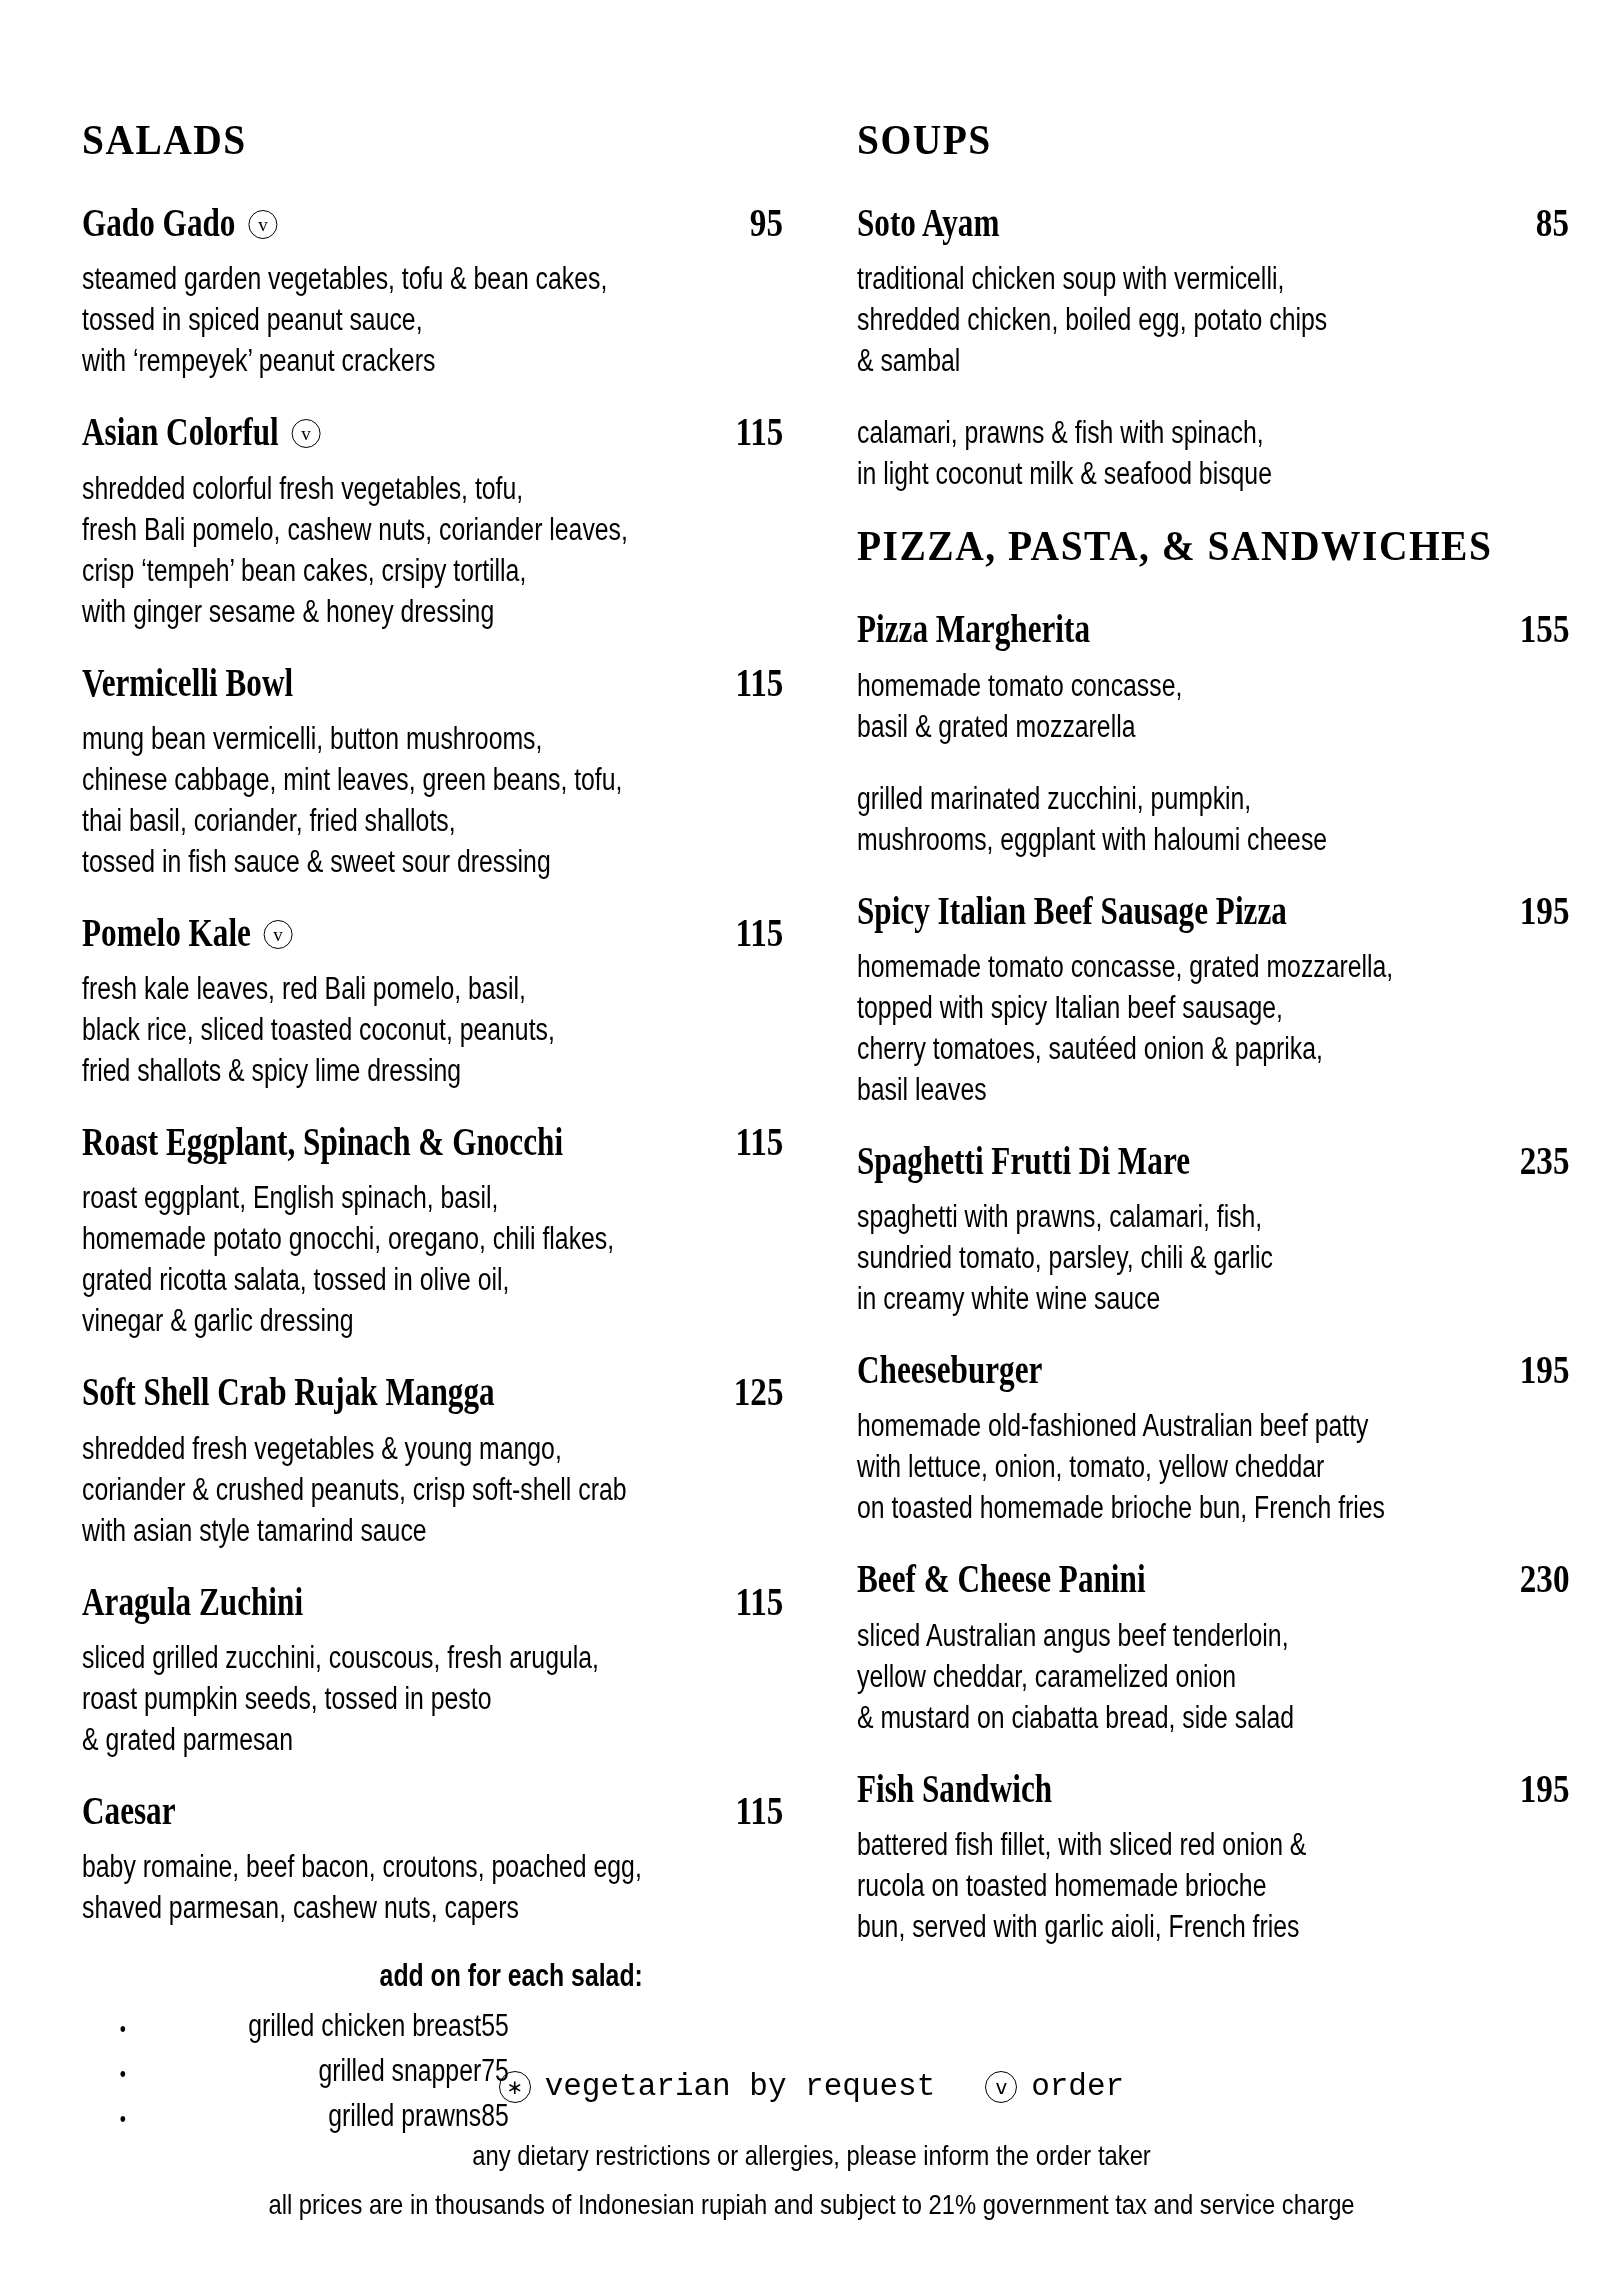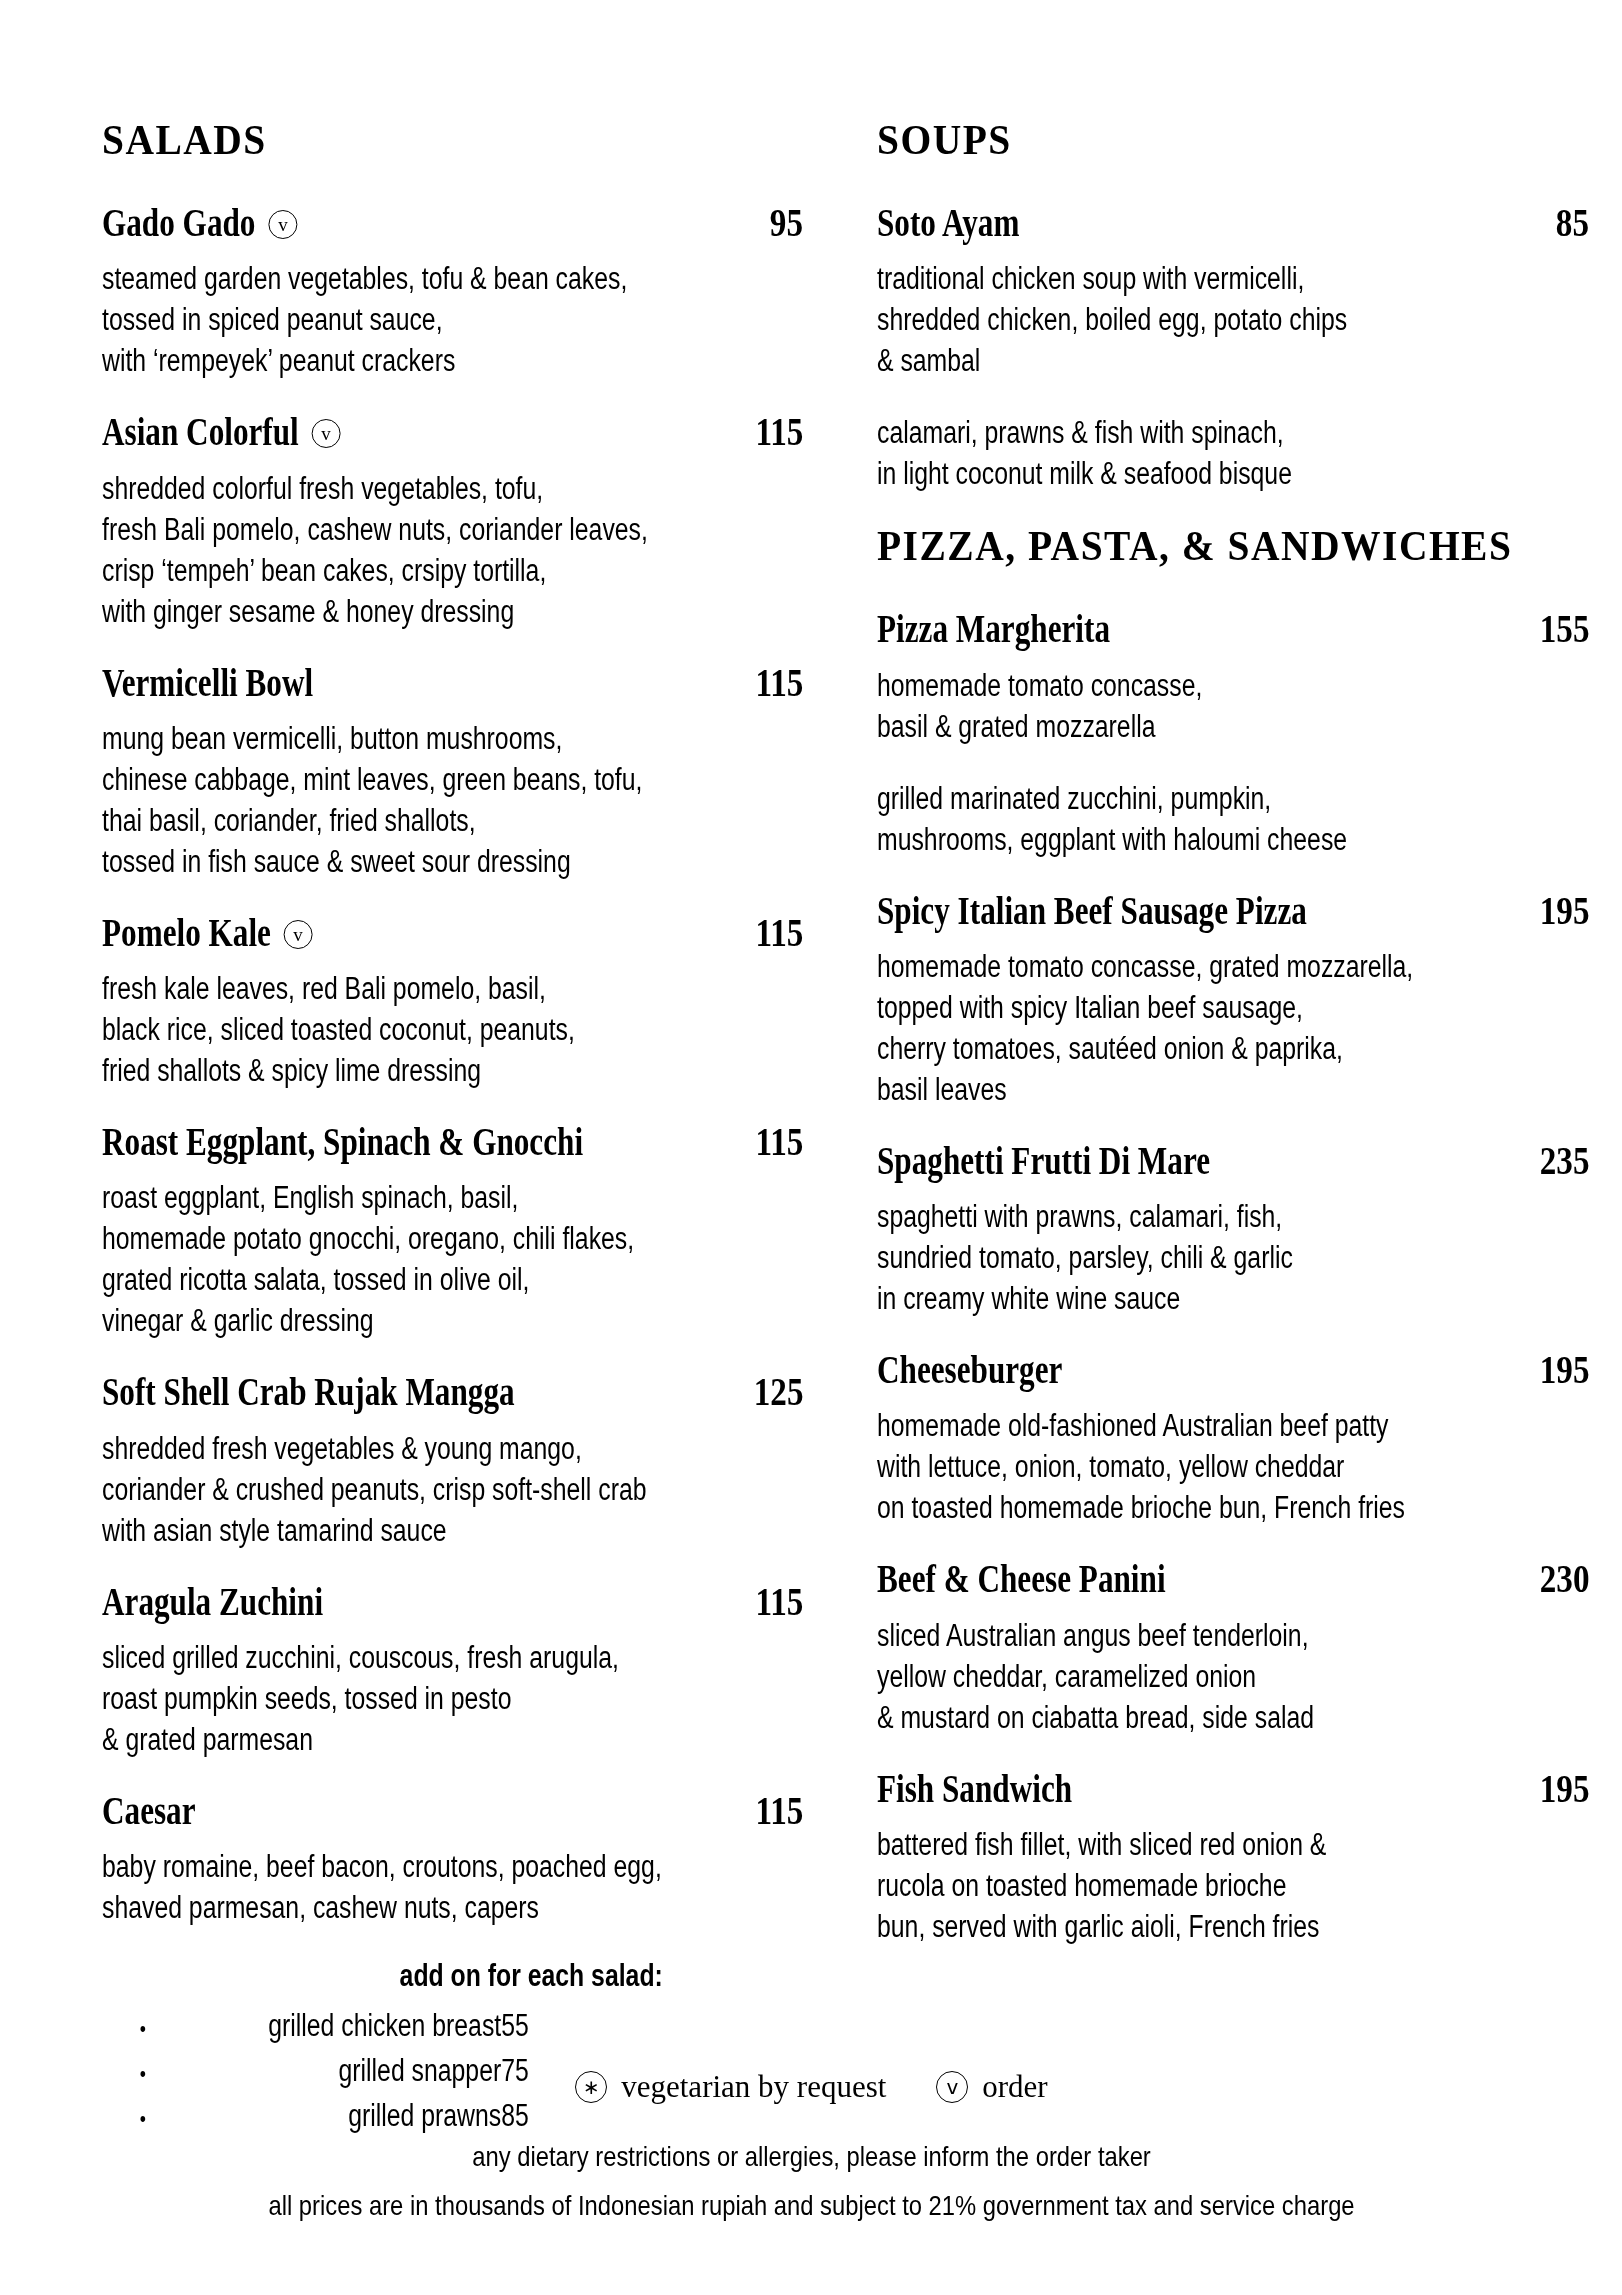--- a/index.html
+++ b/index.html
@@ -2,21 +2,21 @@
 <html style="font-size:8.5px"><head>
 <meta charset="utf-8">
 <style>
   * { margin:0; padding:0; box-sizing:border-box; }
   html,body { background:#fff; }
   body {
     width:1623px; height:2295px; position:relative; overflow:hidden;
     color:#000; font-family:"Liberation Serif", serif;
   }
   .cols { display:flex; padding:119px 54px 0 82px; gap:74px; }
-  .col-left  { width:701px; flex:none;margin-left:20px; }
+  .col-left  { width:701px; flex:none; }
   .col-right { width:712px; flex:none; }
 
   .sec-h { height:42px; margin-bottom:42px; }
   .sec-h .t {
     display:inline-block; transform:scaleX(.94); transform-origin:left center;
     font-size:42px; line-height:42px; font-weight:bold; letter-spacing:1.6px; white-space:nowrap;
   }
   .sec-h.sub { margin-top:16px; }
 
   .trow { position:relative; line-height:39px; margin-bottom:5.3px; }
@@ -56,21 +56,21 @@
   .addon-l { width:444px; }
 
   .footer { position:absolute; top:2069px; left:0; width:100%; text-align:center; }
   .legend { display:flex; justify-content:center; align-items:center; gap:50px; font-size:31px; }
   .legend-item { display:flex; align-items:center; gap:13.8px; }
   .lmark {
     width:32px; height:32px; border:1.6px solid #000; border-radius:50%; flex:none;
     display:flex; align-items:center; justify-content:center;
     font-size:20px; font-family:"DejaVu Sans", sans-serif;
   }
-  .legend-label { font-family:Liberation Serif, serif; }
+  .legend-label { font-family:Liberation Mono, monospace; }
   .notes { margin-top:26.5px; font-family:Liberation Sans, sans-serif; font-size:28px; line-height:49px; }
   .note-line { transform:scaleX(.85); transform-origin:center top; }
 </style>
 </head>
 <body>
 
 <div class="cols">
 
   <div class="col-left">
     <div class="sec-h">

